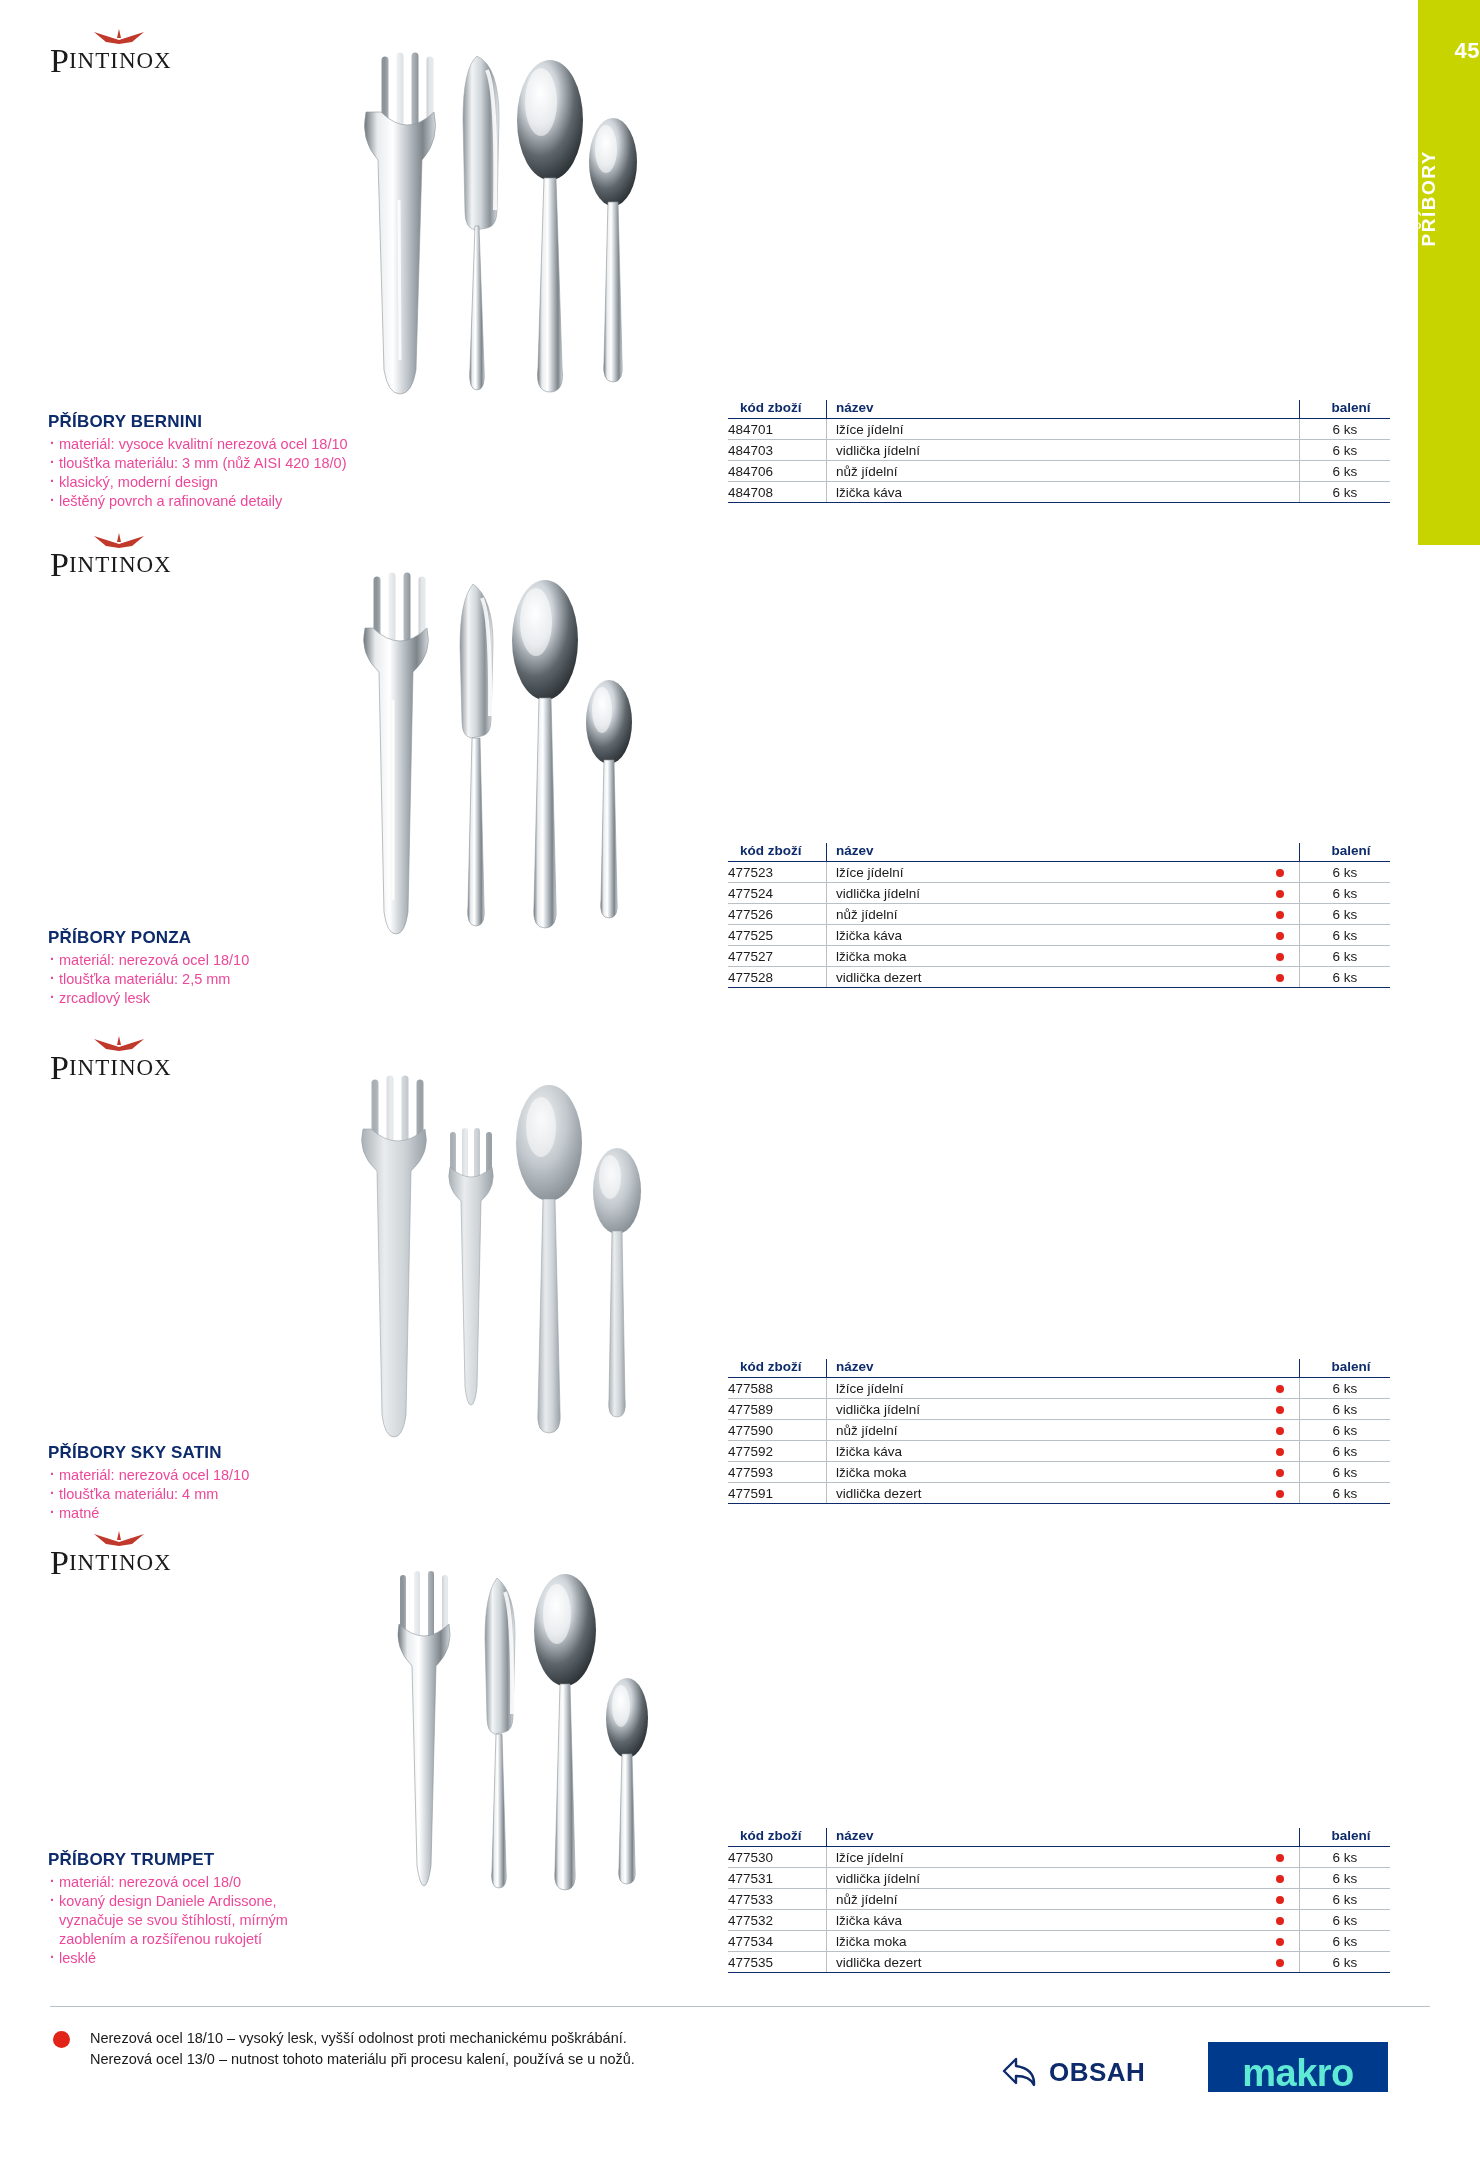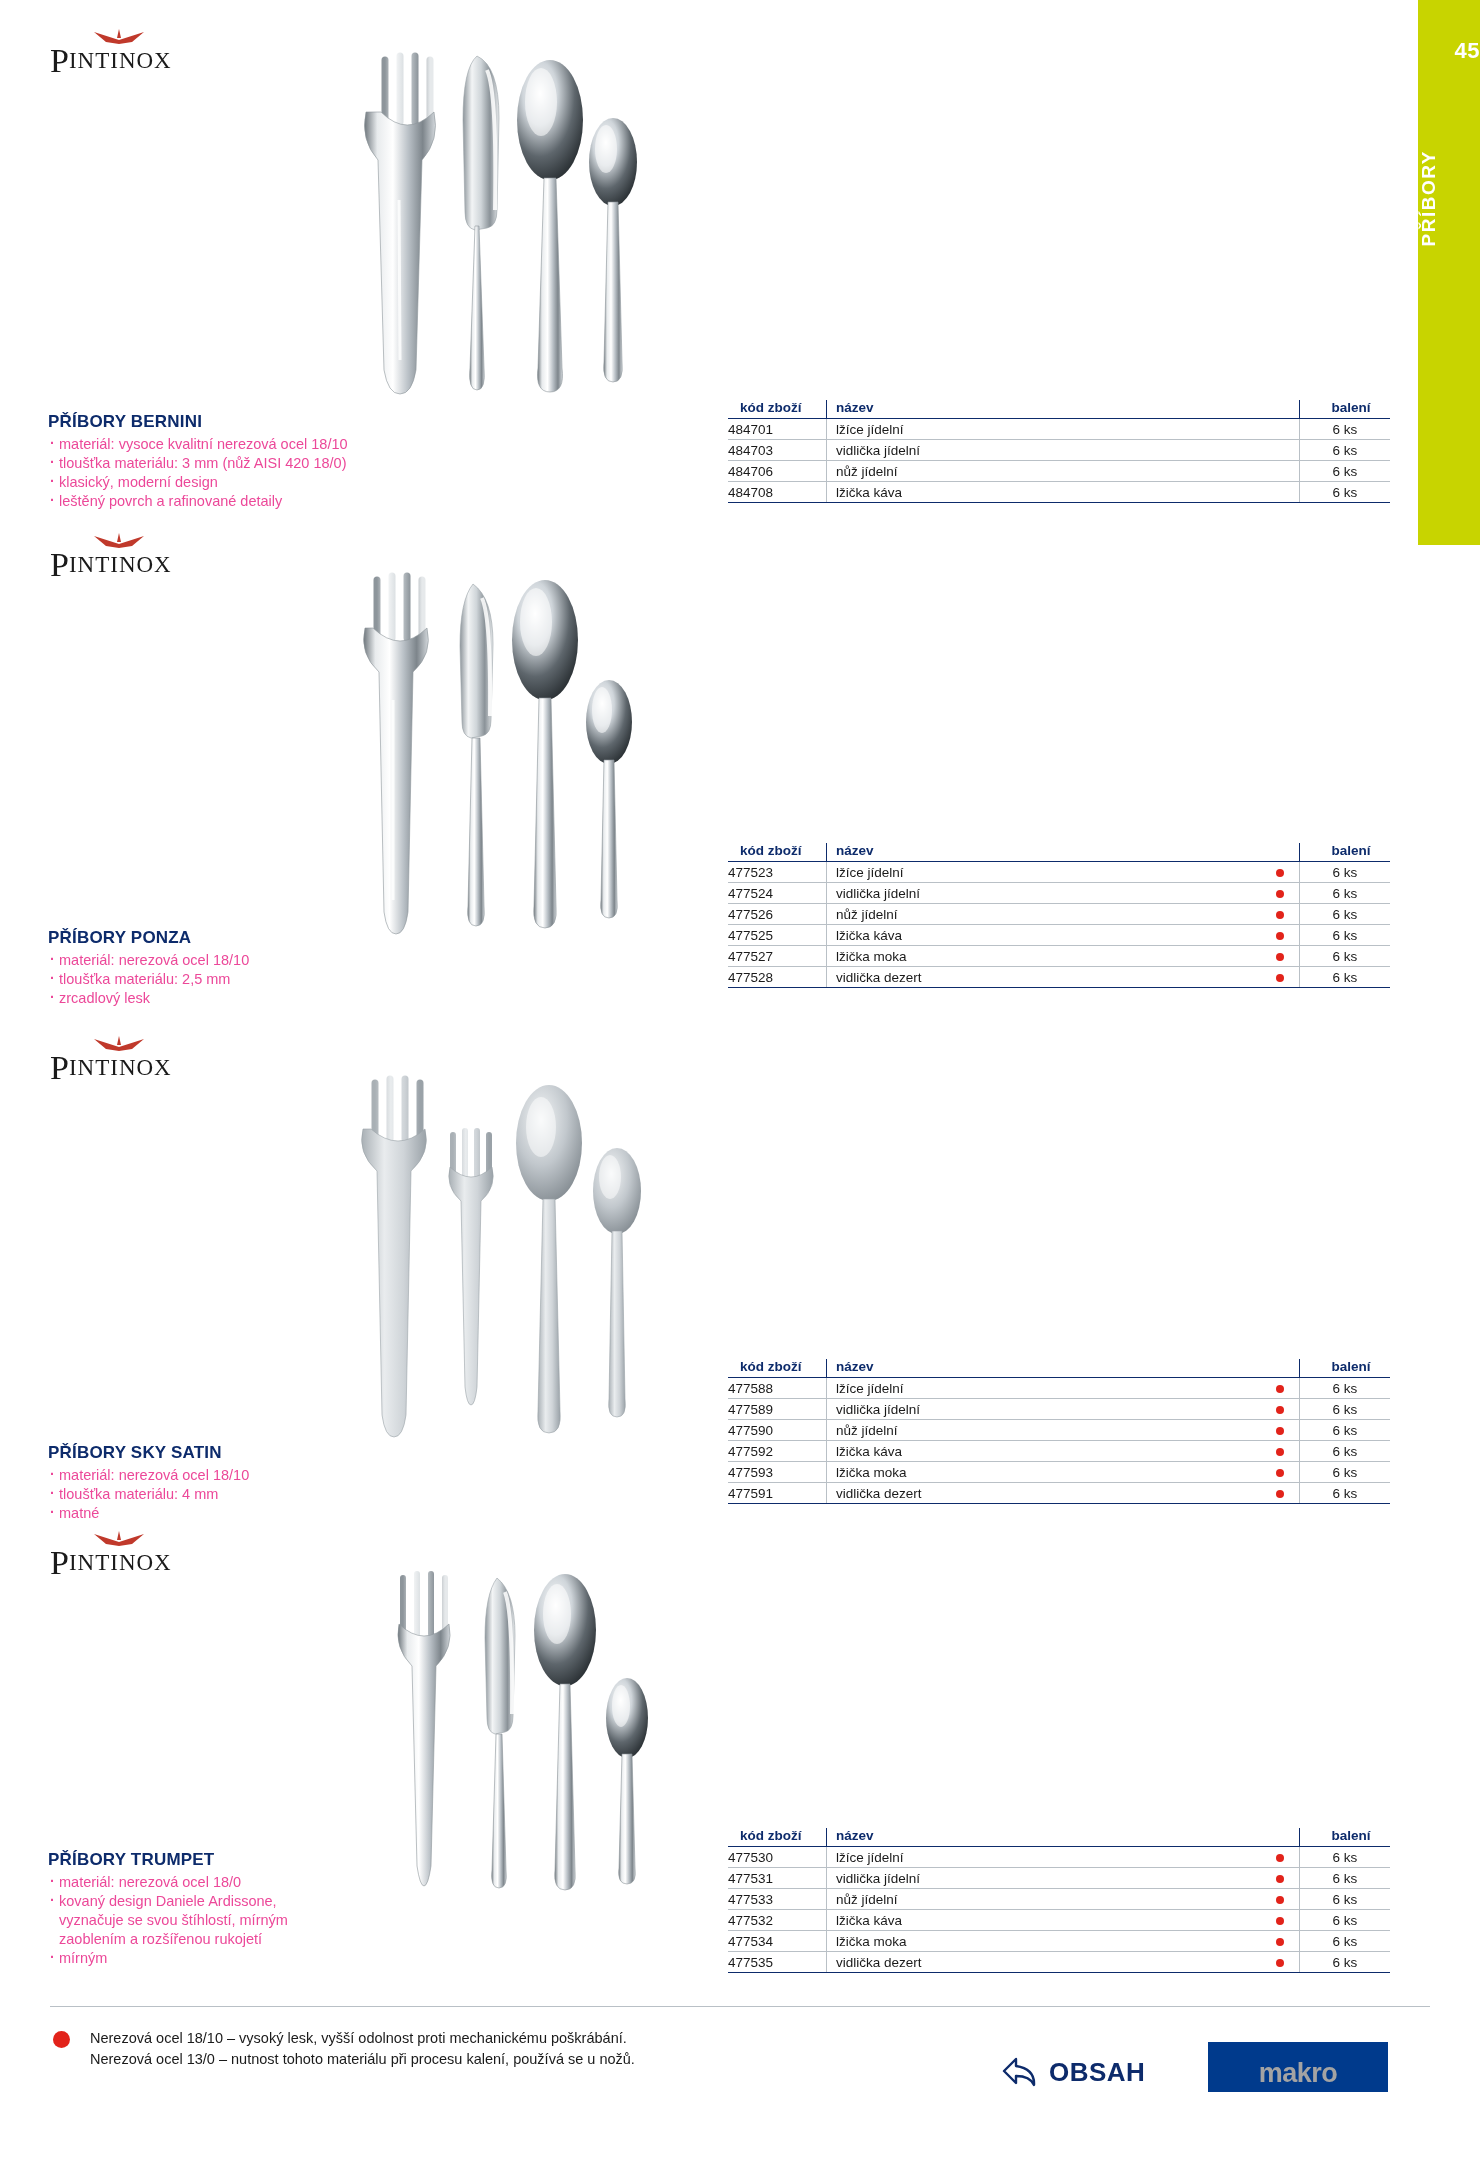--- a/index.html
+++ b/index.html
@@ -193,22 +193,22 @@
     left: 1208px;
     top: 2042px;
     width: 180px;
     height: 50px;
     background: #003a8c;
     display: flex;
     align-items: center;
     justify-content: center;
   }
   .makro span {
-    color: #a3a3a3;
-    font-size: 27px;
+    color: #5eead4;
+    font-size: 38px;
     font-weight: bold;
     letter-spacing: -0.5px;
     font-family: "Liberation Sans", sans-serif;
     margin-top: 12px;
   }
   .divider {
     position: absolute;
     left: 50px;
     width: 1380px;
     height: 1px;
@@ -563,21 +563,21 @@
     </g>
   </svg>
 
   <div class="desc" style="left:48px; top:330px; width:400px;">
     <span class="title">PŘÍBORY TRUMPET</span>
     <ul>
       <li>materiál: nerezová ocel 18/0</li>
       <li>kovaný design Daniele Ardissone,</li>
       <li class="cont">vyznačuje se svou štíhlostí, mírným</li>
       <li class="cont">zaoblením a rozšířenou rukojetí</li>
-      <li>mírným</li>
+      <li>lesklé</li>
     </ul>
   </div>
 
   <table class="ptable" style="left:728px; top:308px;">
     <thead>
       <tr>
         <th class="col-code">kód zboží</th>
         <th class="col-name">název</th>
         <th class="col-dot"></th>
         <th class="col-pack">balení</th>

